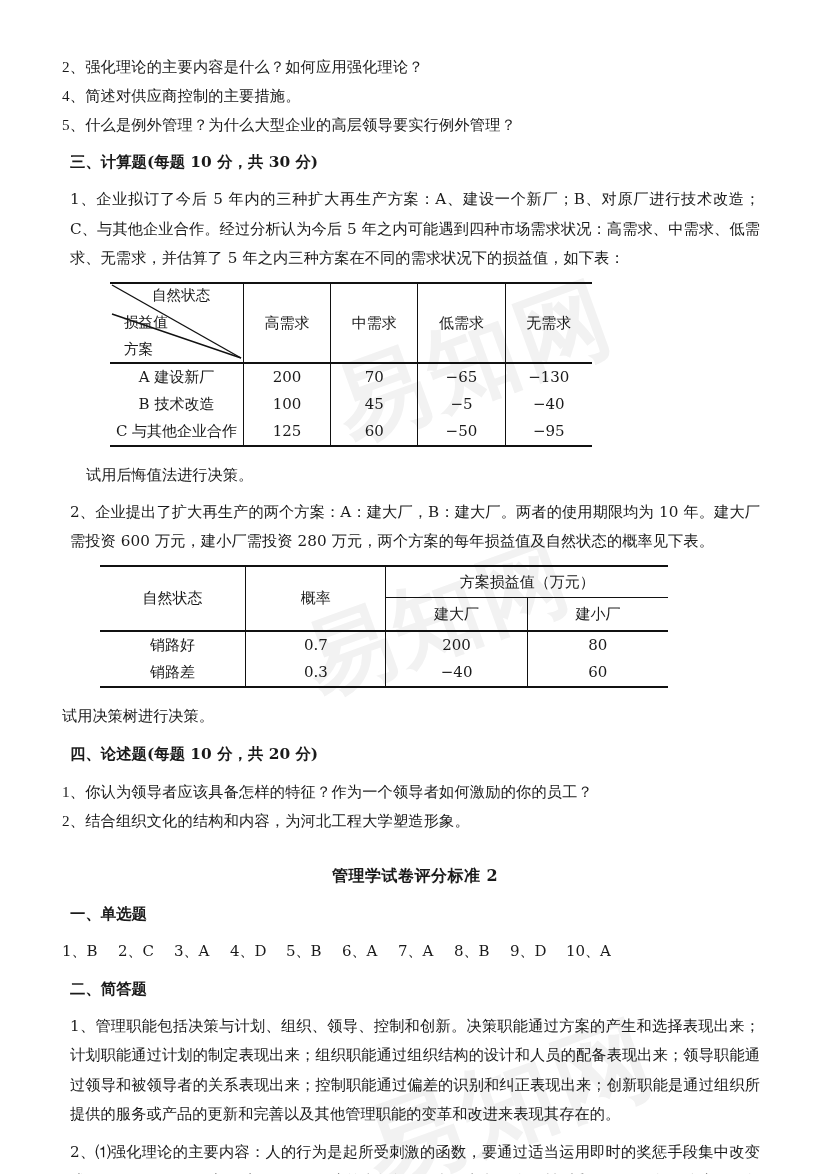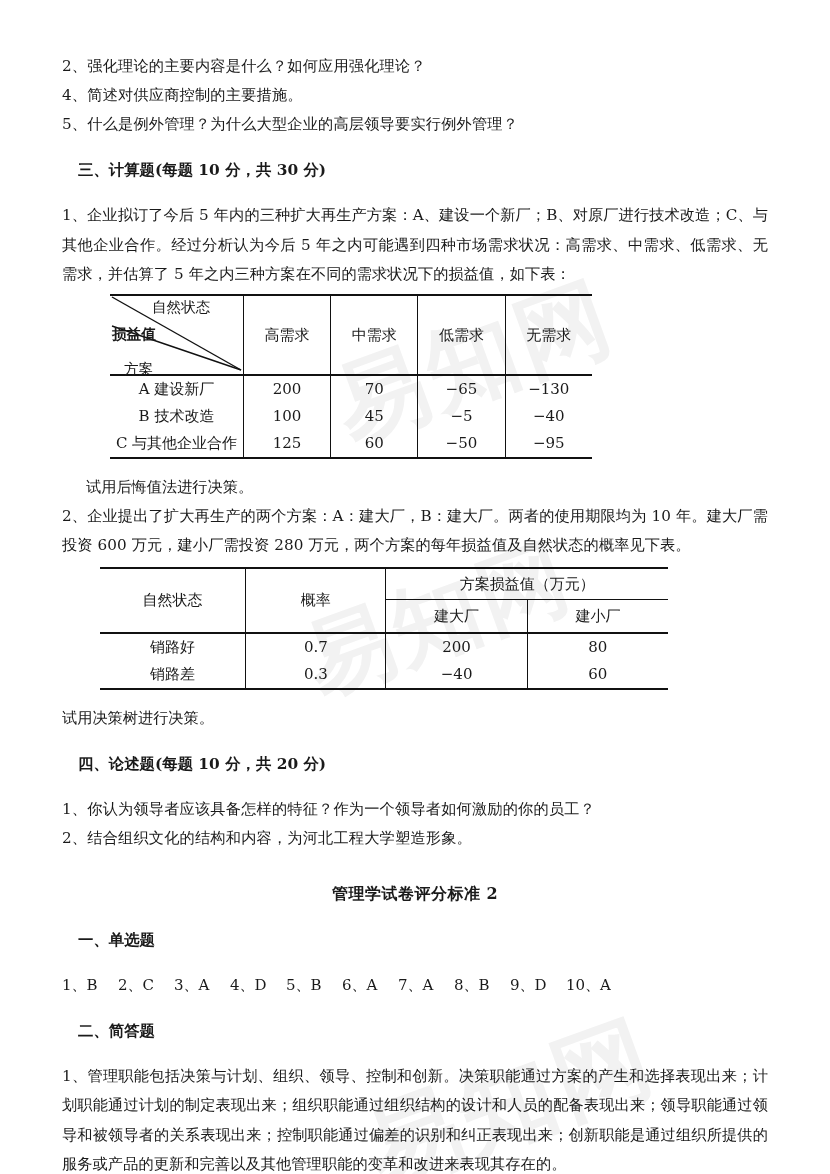--- a/index.html
+++ b/index.html
@@ -43,33 +43,34 @@
     z-index: 2;
     padding: 52px 62px 0 62px;
   }
 
   .line {
     font-size: 15.2px;
     line-height: 29px;
     margin: 0;
     letter-spacing: 0.2px;
     white-space: nowrap;
+    font-family: Liberation Serif, serif;
   }
   .para {
     font-size: 15.2px;
     line-height: 29.5px;
-    margin: 0;
+    margin: 8px;
     text-align: justify;
     text-justify: inter-ideograph;
     letter-spacing: 0.1px;
   }
   .section-head {
     font-size: 15.4px;
     line-height: 30px;
-    margin: 16px;
+    margin: 8px;
     font-weight: 700;
     white-space: nowrap;
   }
   .doc-title {
     text-align: center;
     font-size: 16px;
     font-weight: 700;
     line-height: 30px;
     margin: 0;
     letter-spacing: 0.5px;
@@ -115,22 +116,22 @@
     width: 133px;
     text-align: left !important;
   }
   .hdr-diag svg { position: absolute; left: 0; top: 0; }
   .hdr-diag .lbl {
     position: absolute;
     font-size: 14.6px;
     white-space: nowrap;
   }
   .hdr-diag .l1 { left: 42px; top: -2px; }
-  .hdr-diag .l2 { left: 2px; top: 25px; font-weight: bold; }
-  .hdr-diag .l3 { left: 14px; top: 60px; }
+  .hdr-diag .l2 { left: 14px; top: 25px; }
+  .hdr-diag .l3 { left: 14px; top: 52px; }
   .t1-datarow td { height: 27px; }
   .t1-name { width: 133px; }
   .t1-val { width: 87px; }
 
   
   .tbl2-wrap { margin: 6px 0 0 38px; }
   table.tbl2 { width: 568px; }
   table.tbl2 td { border-left: 1.6px solid #111; }
   table.tbl2 td.first { border-left: none; }
   .rule-top td { border-top: 2.2px solid #111; }

